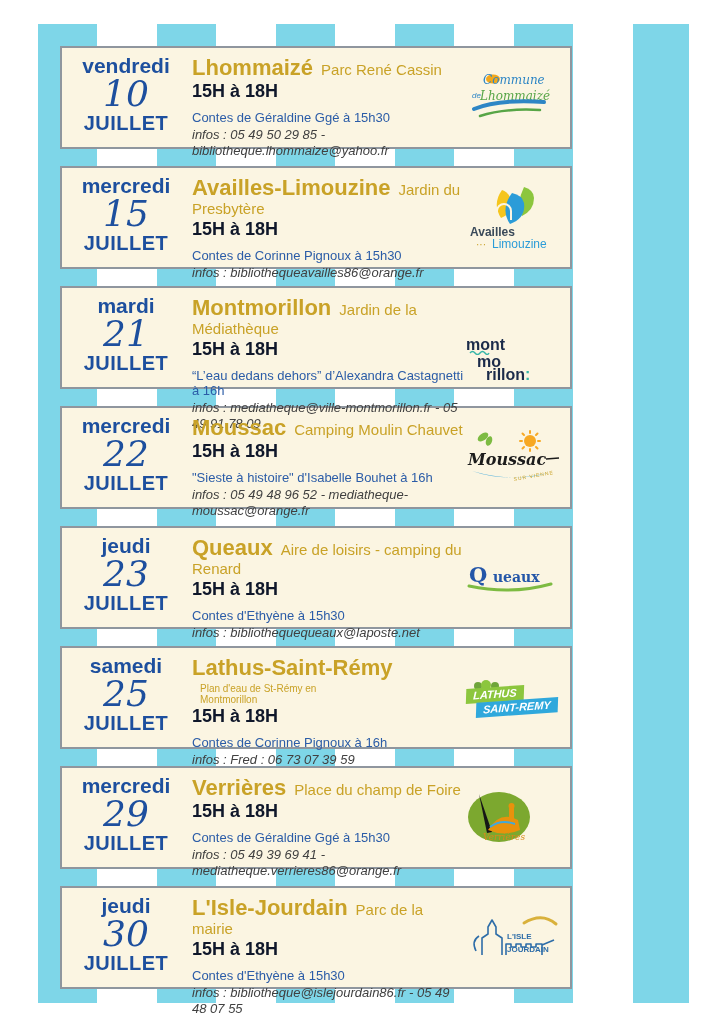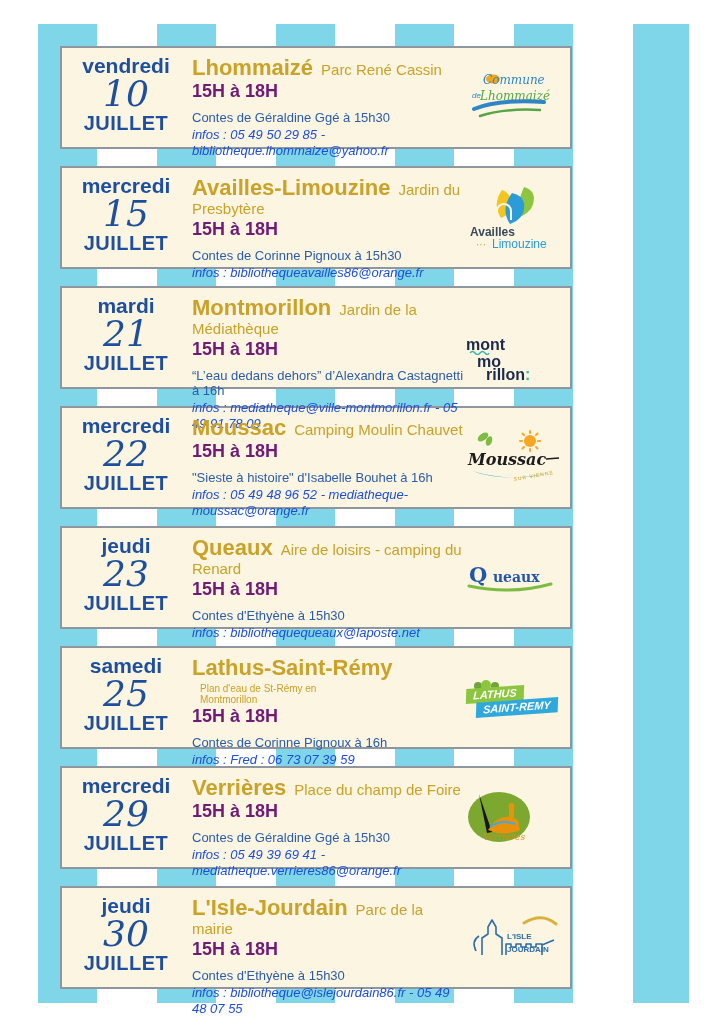--- a/index.html
+++ b/index.html
@@ -20,23 +20,23 @@
   }
   
   .datebox { flex:0 0 128px; text-align:center; padding-top:7px; color:#1D4F9E; }
   .day   { font-size:21px; font-weight:bold; line-height:22px; }
   .num   { font-family:"DejaVu Serif", serif; font-style:italic; font-size:36px; line-height:34px; }
   .month { font-size:20px; font-weight:bold; letter-spacing:0.5px; line-height:24px; }
   
   .info { flex:1 1 auto; padding:8px 2px 0 2px; min-width:0; }
   .town  { font-size:22px; font-weight:bold; color:#C9A227; line-height:24px; }
   .venue { font-size:15px; color:#C9A227; margin-left:8px; }
-  .time  { font-size:18px; font-weight:bold; color:#701a75; line-height:21px; margin-top:1px; }
+  .time  { font-size:18px; font-weight:bold; color:#0f172a; line-height:21px; margin-top:1px; }
   .desc    { font-size:13px; color:#2B5CA7; line-height:15px; margin-top:8px; }
-  .contact { font-size:13px; font-style:italic; color:#1d4ed8; line-height:16px; margin-top:2px; }
+  .contact { font-size:13px; font-style:italic; color:#404040; line-height:16px; margin-top:2px; }
   
   .card:nth-child(6) .venue {
     display:inline-block; font-size:10px; width:130px; line-height:11px;
     vertical-align:top; margin-top:3px;
   }
   
   .logobox { flex:0 0 104px; display:flex; align-items:center; justify-content:flex-start; }
   
   .logo-mont { font-weight:bold; font-size:16px; line-height:13px; color:#1B2B4A;margin-top:44px; }
   .logo-mont .m2 { margin-left:11px; }

